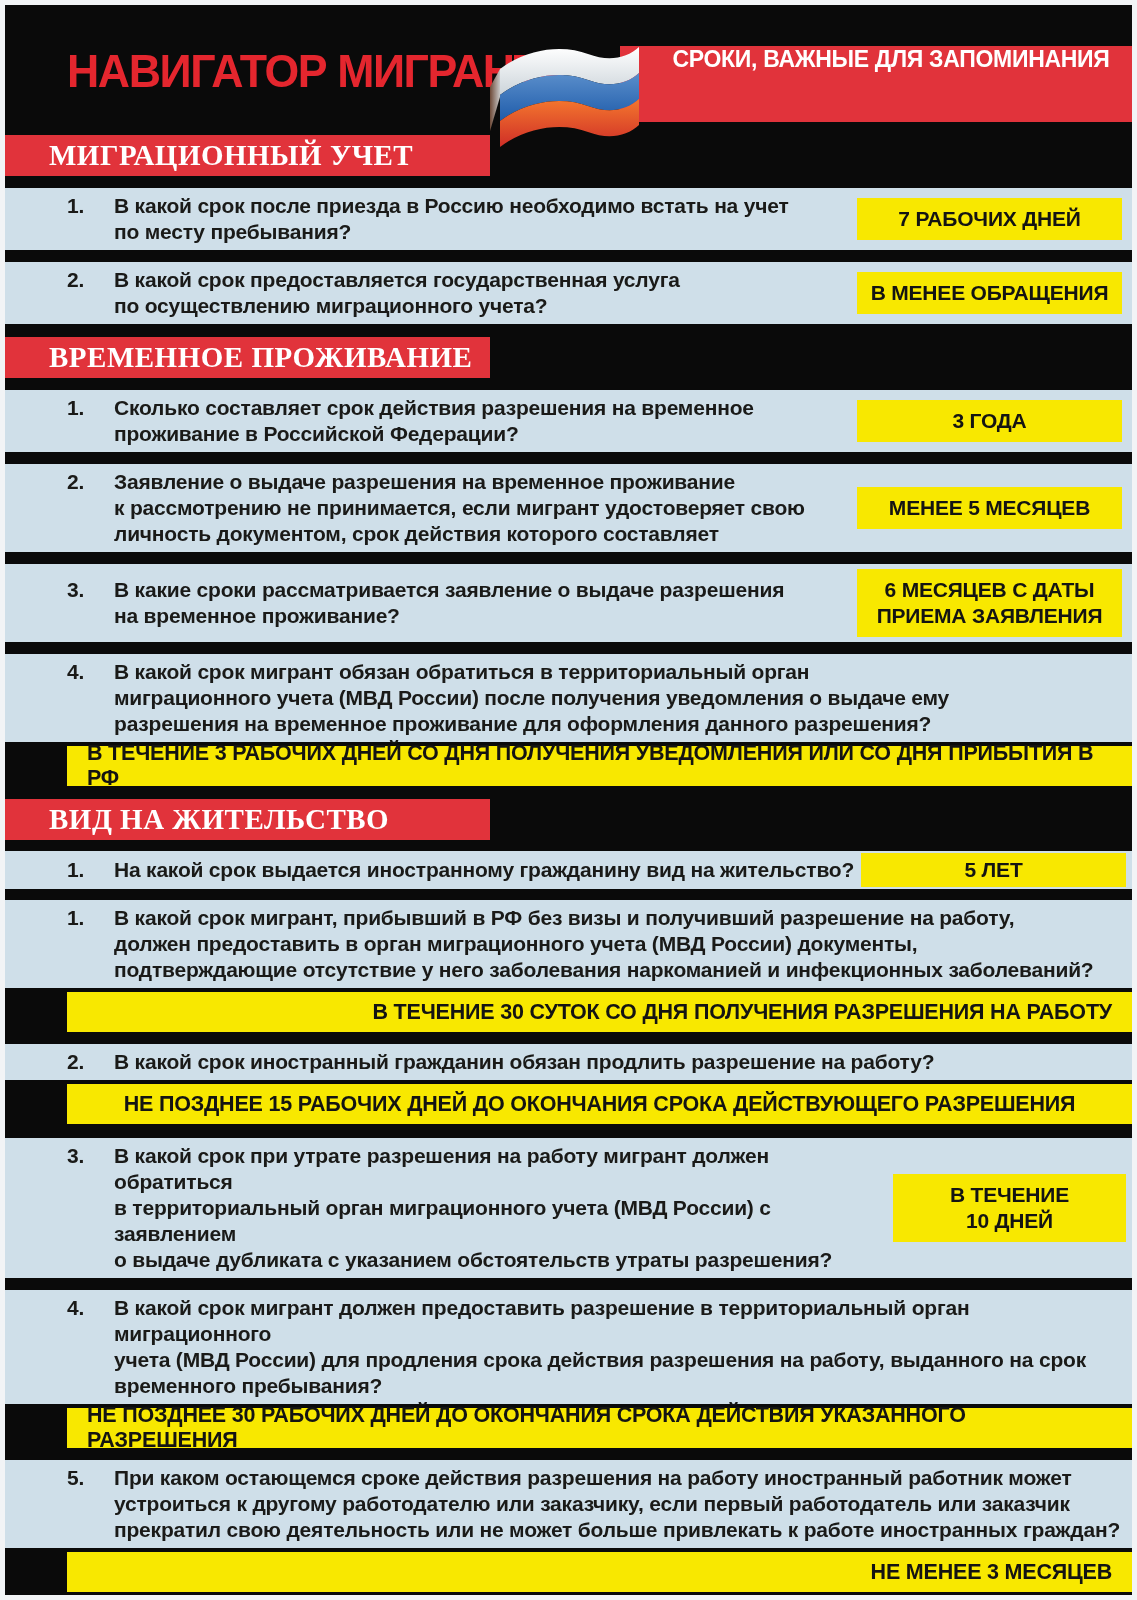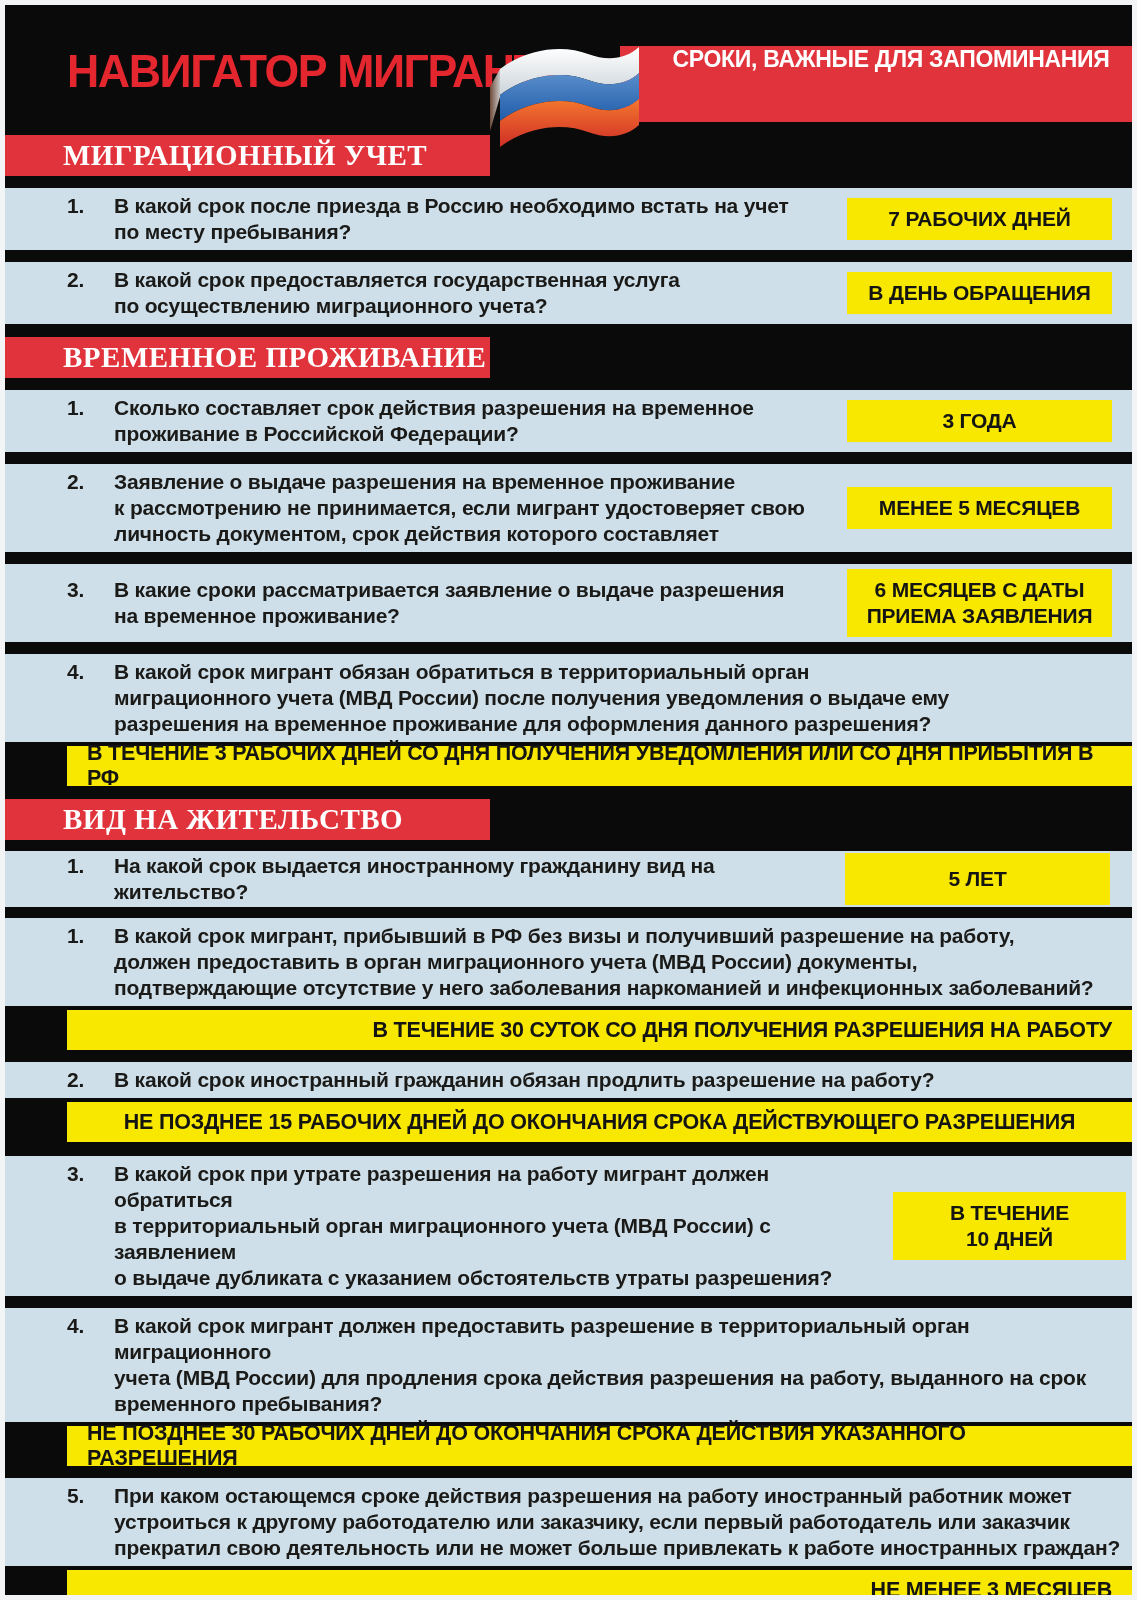--- a/index.html
+++ b/index.html
@@ -26,21 +26,21 @@
     background:#e1333b;
     display:flex;align-items:flex-start;justify-content:center;
     color:#ffffff;font-size:23px;font-weight:700;letter-spacing:-0.3px;
     padding-left:30px;box-sizing:border-box;
   }
   .flag{position:absolute;left:478px;top:30px;width:168px;height:112px;z-index:2;}
   
   .section-bar{
     width:485px;height:41px;background:#e1333b;
     display:flex;align-items:center;
-    padding-left:58px;box-sizing:border-box;
+    padding-left:44px;box-sizing:border-box;
     color:#ffffff;
     font-family:"Liberation Serif","DejaVu Serif",serif;
     font-size:29px;font-weight:700;letter-spacing:.5px;
     white-space:nowrap;
   }
   .mt14{margin-top:14px;} .mt13{margin-top:13px;} .mt12{margin-top:12px;} .mt11{margin-top:11px;}
   
   .q-row{
     background:#cfdfe9;
     display:flex;align-items:center;
@@ -48,29 +48,29 @@
     min-height:34px;
   }
   .q{
     display:flex;
     color:#1a1a18;font-size:21px;font-weight:700;
     line-height:26px;letter-spacing:-0.2px;
   }
   .q-num{flex:none;min-width:33px;}
   .q-text{white-space:pre-line;margin-left:14px;}
   .ans-box{
-    flex:none;margin-left:auto;margin-right:14px;
+    flex:none;margin-left:auto;margin-right:4px;
     width:265px;background:#f8e800;
     color:#141412;font-size:21px;font-weight:700;line-height:26px;
     text-align:center;padding:8px 8px;box-sizing:border-box;
     white-space:pre-line;letter-spacing:-0.2px;
   }
   .ans-box.narrow{width:233px;margin-right:0;padding:8px 10px;text-align:center;}
   .q-row.slim{padding-top:2px;padding-bottom:2px;min-height:38px;}
-  .q-row.slim .ans-box{align-self:stretch;display:flex;align-items:center;justify-content:center;padding:0 4px;margin-right:16px;}
+  .q-row.slim .ans-box{align-self:stretch;display:flex;align-items:center;justify-content:center;padding:0 4px;margin-right:0;}
   
   .full-banner{
     margin-left:62px;margin-top:4px;height:40px;
     background:#f8e800;
     display:flex;align-items:center;justify-content:center;
     color:#141412;font-size:21.5px;font-weight:700;letter-spacing:-0.2px;
     padding:0 20px;box-sizing:border-box;
   }
   .full-banner.align-right{justify-content:flex-end;}
 </style>
@@ -124,21 +124,21 @@
     </div>
     <div class="ans-box">7 РАБОЧИХ ДНЕЙ</div>
   </div>
 
   <div class="q-row mt12">
     <div class="q">
       <span class="q-num">2.</span>
       <span class="q-text">В какой срок предоставляется государственная услуга
 по осуществлению миграционного учета?</span>
     </div>
-    <div class="ans-box">В ДЕНЬ ОБРАЩЕНИЯ</div>
+    <div class="ans-box">В МЕНЕЕ ОБРАЩЕНИЯ</div>
   </div>
 
   <div class="section-bar mt13">
     <span>ВРЕМЕННОЕ ПРОЖИВАНИЕ</span>
   </div>
 
   <div class="q-row mt12">
     <div class="q">
       <span class="q-num">1.</span>
       <span class="q-text">Сколько составляет срок действия разрешения на временное

